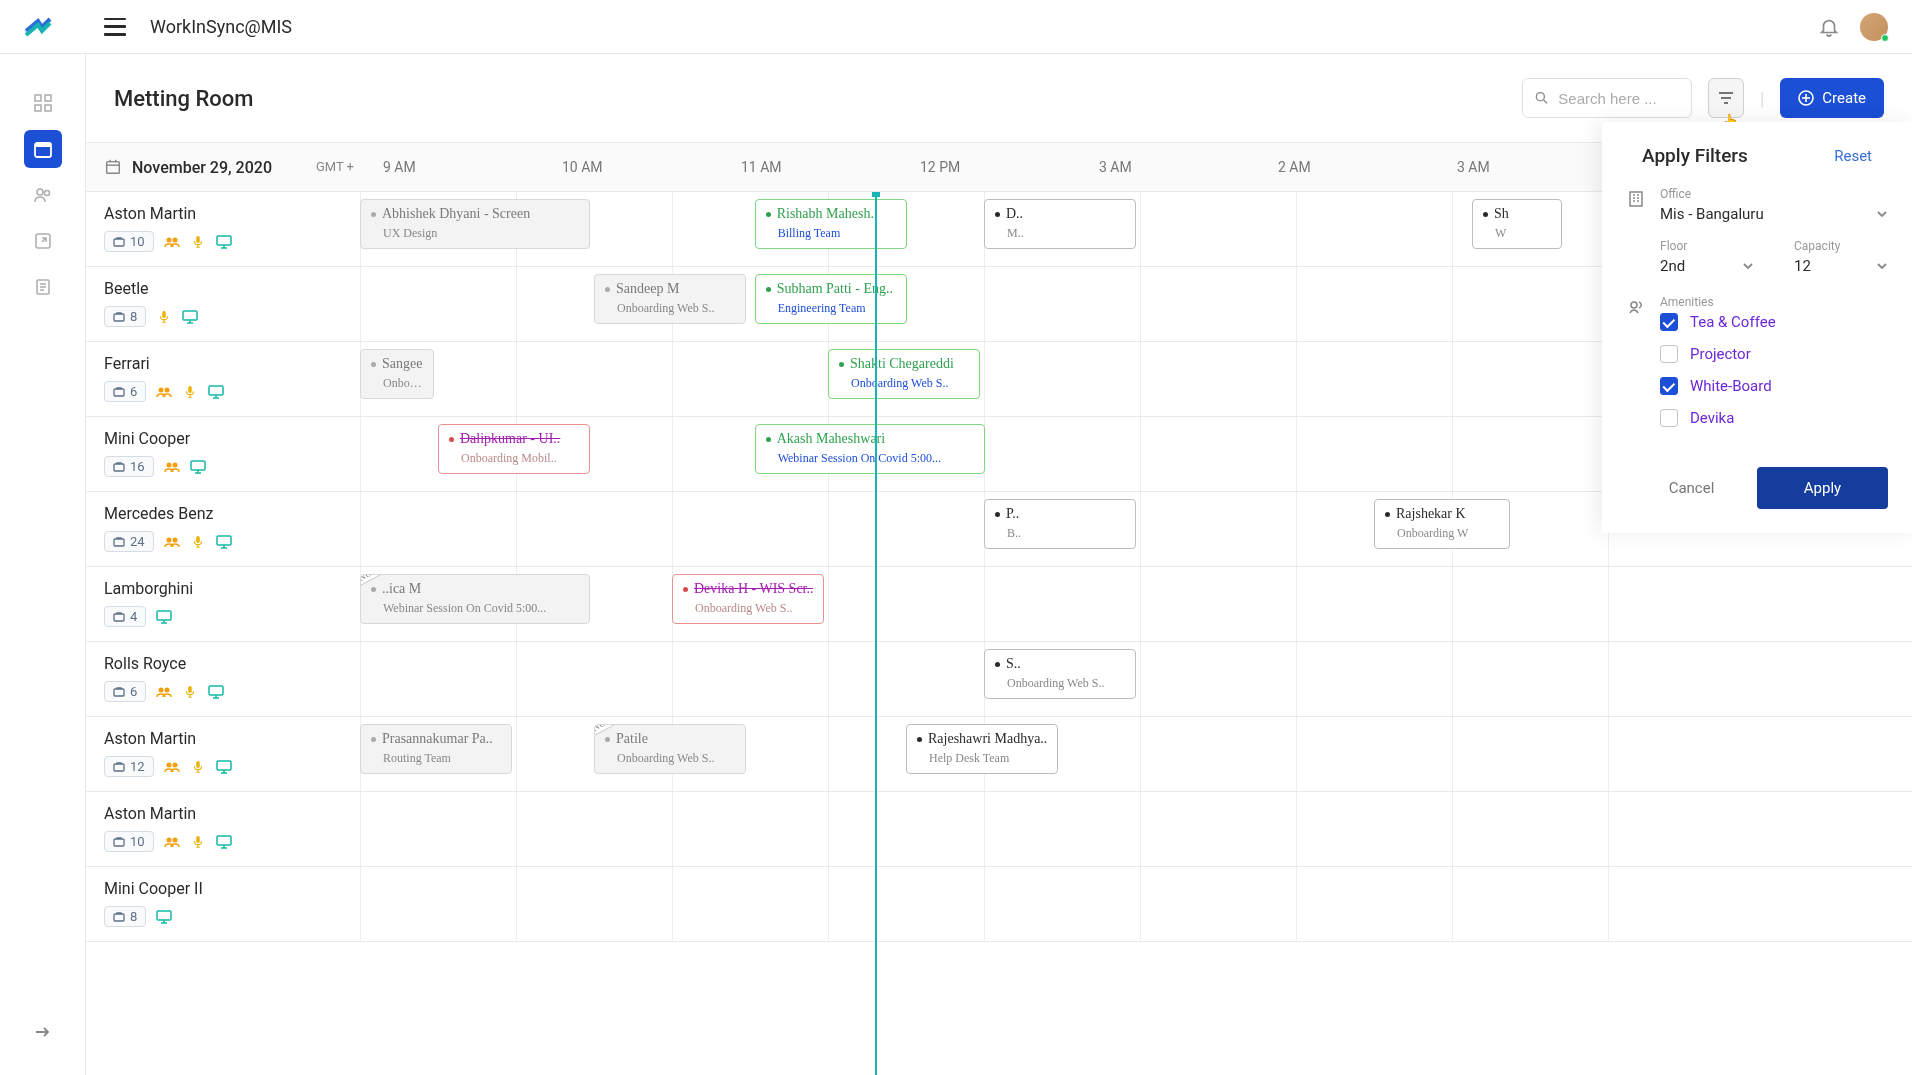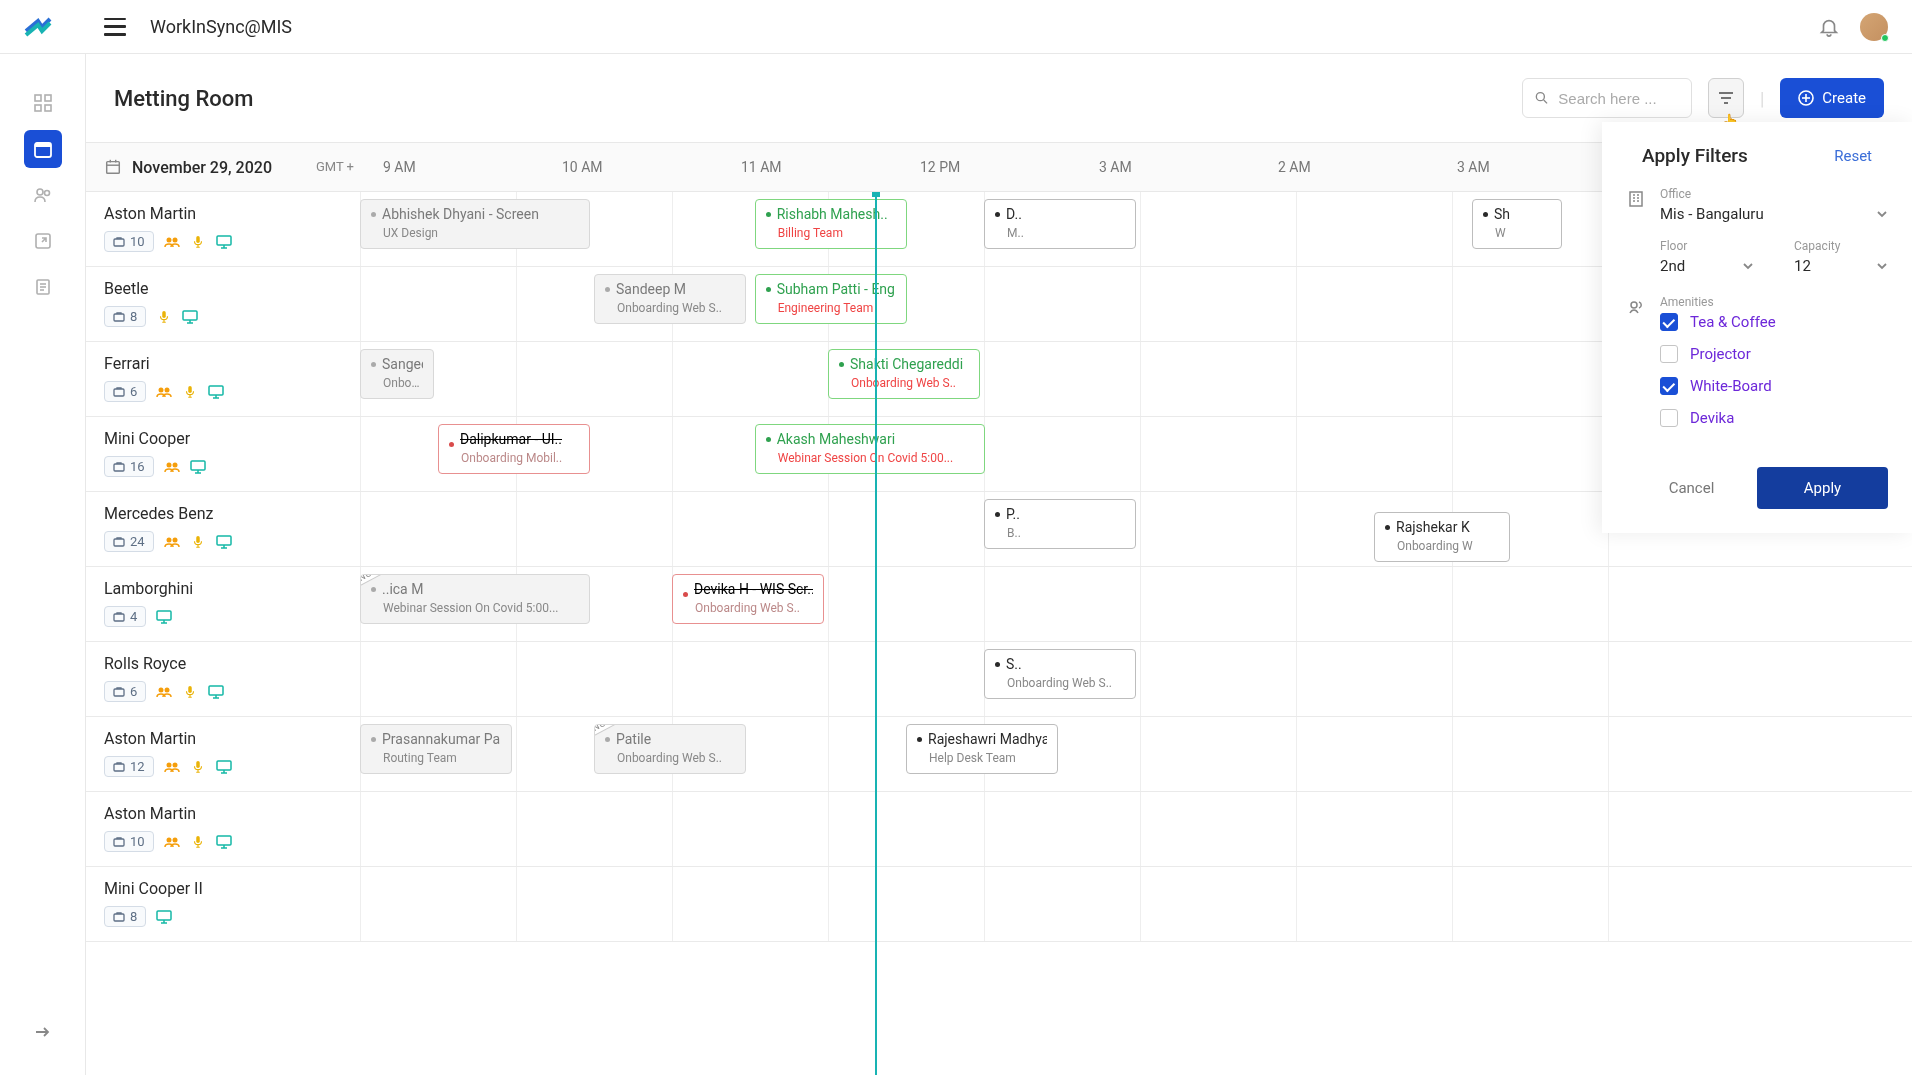--- a/index.html
+++ b/index.html
@@ -52,41 +52,41 @@
 .room-row { display: flex; border-bottom: 1px solid #eaeaea; }
 .room-info { width: 228px; flex-shrink: 0; padding: 12px 18px 14px; }
 .room-name { font-size: 16px; font-weight:400; color: #2a2a2a; margin-bottom: 8px; }
 .room-amen { display: flex; align-items: center; gap: 10px; font-size: 13px; }
 .cap-badge { display: inline-flex; align-items: center; gap: 5px; padding: 2px 8px; border: 1px solid #d4dce6; border-radius: 4px; color: #5e6f85; font-size: 13px; background:#f8fafc; }
 .amen-icon { width: 16px; height: 14px; }
 .amen-orange { color: #f59e0b; }
 .amen-yellow { color: #eab308; }
 .amen-teal { color: #14b8a6; }
 
-.tl-cells { flex: 1; position: relative; }
+.tl-cells { flex: 1; position: relative; font-family: Liberation Serif, serif; }
 .grid-line { position: absolute; top: 0; bottom: 0; width: 1px; background: #eee; }
 
 .event { position: absolute; top: 7px; height: 50px; border-radius: 4px; padding: 6px 10px; overflow: hidden; font-size: 14px; }
 .event-title { display: flex; align-items: center; gap: 6px; white-space: nowrap; overflow: hidden; text-overflow: ellipsis; }
 .event-dot { width: 5px; height: 5px; border-radius: 50%; flex-shrink: 0; }
 .event-sub { font-size: 12px; color: #888; margin-top: 4px; padding-left: 12px; white-space: nowrap; overflow:hidden; text-overflow: ellipsis; }
 
 .ev-gray { background: #f3f3f3; border: 1px solid #d8d8d8; }
 .ev-gray .event-dot { background: #aaa; }
 .ev-gray .event-title { color: #7a7a7a; }
 .ev-green { background: #fff; border: 1px solid #7fd77f; }
 .ev-green .event-dot { background: #2fa14f; }
 .ev-green .event-title { color: #2fa14f; }
-.ev-green .event-sub { color: #ef4444; }
+.ev-green .event-sub { color: #1d4ed8; }
 .ev-dark { background: #fff; border: 1px solid #bdbdbd; }
 .ev-dark .event-dot { background: #2a2a2a; }
 .ev-dark .event-title { color: #2a2a2a; }
 .ev-red { background: #fff; border: 1px solid #e89090; }
 .ev-red .event-dot { background: #d94b4b; }
-.ev-red .event-title { color: #000000; text-decoration: line-through; align-items: flex-end; }
+.ev-red .event-title { color: #a21caf; text-decoration: line-through; }
 .ev-red .event-sub { color: #b88; }
 
 .no-show { position: absolute; left: -8px; top: 0; background: #fff; border: 1px solid #ccc; font-size: 9px; color: #888; padding: 1px 6px; transform: rotate(-28deg); transform-origin: left center; letter-spacing: 0.5px; }
 
 .now-line { position: absolute; top: 0; bottom: 0; width: 2px; background: #18b3b3; z-index: 5; }
 .now-handle { width: 8px; height: 10px; background: #18b3b3; position: absolute; top: -5px; left: -3px; }
 
 
 .filter-panel { position: absolute; top: 122px; right: 0; width: 310px; background: #fff; box-shadow: -4px 0 20px rgba(0,0,0,0.08); z-index: 20; padding: 0; }
 .fp-head { display: flex; align-items: center; justify-content: space-between; padding: 22px 40px 20px; }
@@ -517,21 +517,21 @@
             <div class="grid-line" style="left: 982px;"></div>
             <div class="grid-line" style="left: 1138px;"></div>
             <div class="grid-line" style="left: 1294px;"></div>
             <div class="event ev-dark" style="left: 670px; width: 152px;">
               <div class="event-title">
                 <span class="event-dot"></span>
                 <span>P..</span>
               </div>
        <div class="event-sub">B..</div>
             </div>
-            <div class="event ev-dark" style="left: 1060px; width: 136.4px; margin-top: 13px;">
+            <div class="event ev-dark" style="left: 1060px; width: 136.4px;">
               <div class="event-title">
                 <span class="event-dot"></span>
                 <span>Rajshekar K</span>
               </div>
        <div class="event-sub">Onboarding W</div>
             </div>
           </div>
         </div>
         <div class="room-row">
           <div class="room-info">

